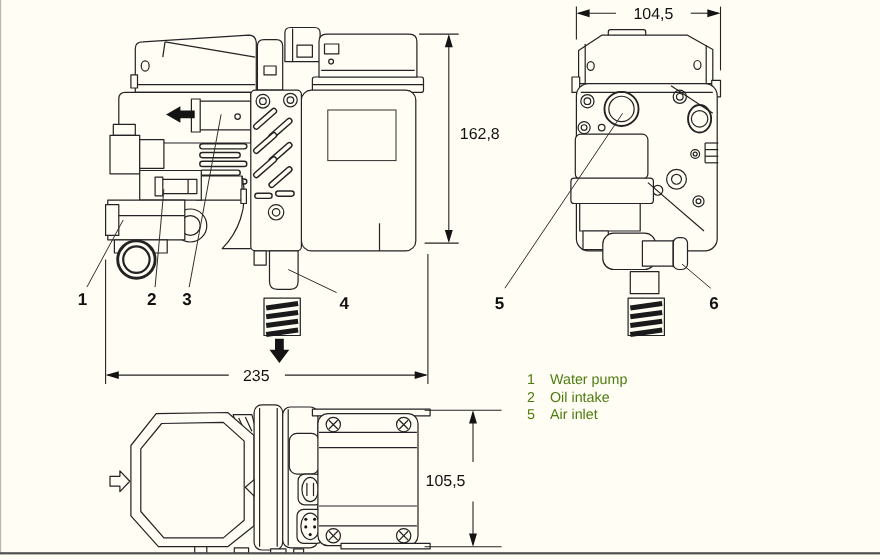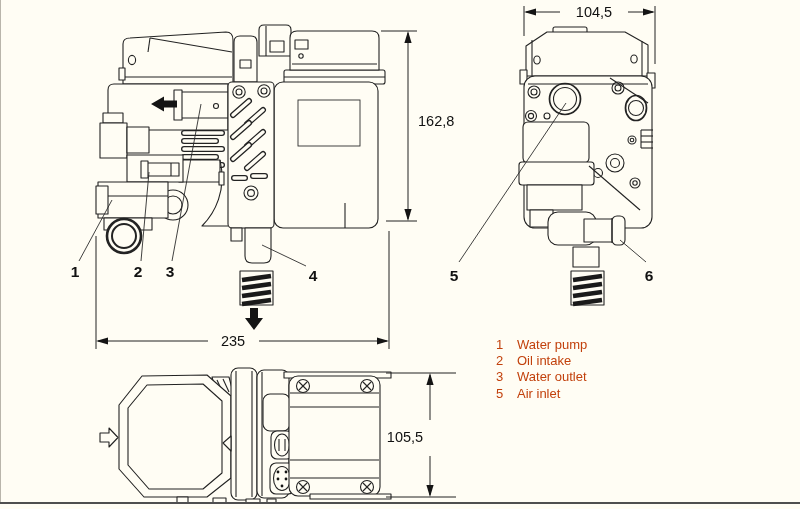--- a/index.html
+++ b/index.html
@@ -18,22 +18,22 @@
   .thin{stroke:#2d2d2d;fill:none;stroke-width:0.9;}
   .dim{stroke:#232323;fill:none;stroke-width:1;}
   .solid{fill:#141414;stroke:none;}
   .so{stroke:#232323;stroke-width:6;stroke-linecap:round;fill:none;}
   .si{stroke:#fffdf4;stroke-width:3.4;stroke-linecap:round;fill:none;}
   .st{stroke:#1a1a1a;stroke-width:4.6;stroke-linecap:butt;fill:none;}
   .dimtxt{font:14.5px "Liberation Sans",sans-serif;fill:#111;}
   .callout{font:bold 15.5px "Liberation Sans",sans-serif;fill:#111;}
   
   .legend{
-    position:absolute;left:496px;top:337px;
-    font-size:13px;line-height:16.2px;color:#c2410c;
+    position:absolute;left:479px;top:337px;
+    font-size:13px;line-height:16.2px;color:#4d7c0f;
   }
   .legend-row{white-space:nowrap;}
   .legend-num{display:inline-block;width:21px;}
   .edge-bottom{position:absolute;left:0;top:502px;width:800px;height:2px;background:#4f4f4f;}
   .edge-left{position:absolute;left:0;top:0;width:1px;height:503px;background:#b9b5ab;}
 </style>
 </head>
 <body>
 
 <div class="stage">
@@ -369,22 +369,19 @@
 </svg>
 
   <div class="legend">
     <div class="legend-row">
       <span class="legend-num">1</span><span>Water pump</span>
     </div>
     <div class="legend-row">
       <span class="legend-num">2</span><span>Oil intake</span>
     </div>
     <div class="legend-row">
-      <span class="legend-num">3</span><span>Water outlet</span>
-    </div>
-    <div class="legend-row">
       <span class="legend-num">5</span><span>Air inlet</span>
     </div>
   </div>
 
   <div class="edge-left"></div>
   <div class="edge-bottom"></div>
 </div>
 
 </body></html>

